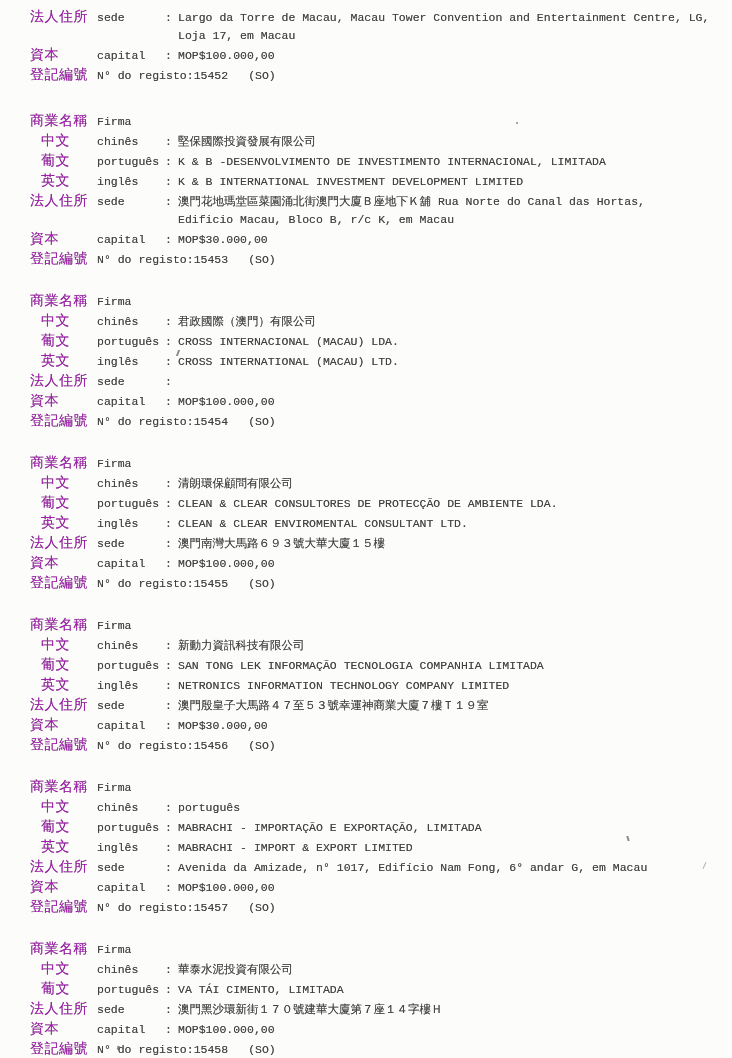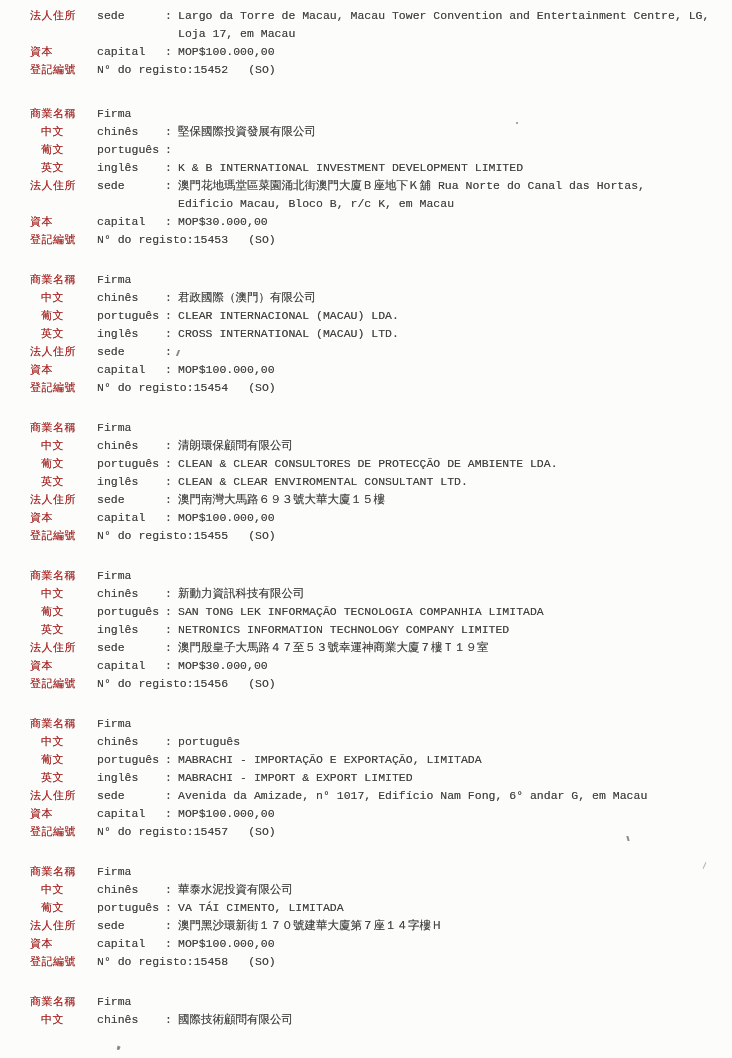--- a/index.html
+++ b/index.html
@@ -20,23 +20,23 @@
     display: flex;
     align-items: baseline;
     line-height: 18px;
     min-height: 18px;
     white-space: pre;
   }
   
   .lz {
     flex: 0 0 67px;
     font-family: "DejaVu Serif", "Liberation Serif", serif;
-    font-size: 11px;
+    font-size: 14px;
     letter-spacing: 0.5px;
-    color: #b91c1c;
+    color: #a21caf;
   }
   .row.indent .lz { padding-left: 11px; }
   
   .lp, .lpreg, .colon, .vtext, .regno, .regsuf {
     font-family: "Liberation Mono", "DejaVu Sans Mono", monospace;
     font-size: 11.5px;
     color: #424242;
   }
   .lp { flex: 0 0 68px; }
   .colon { flex: 0 0 13px; }
@@ -59,31 +59,31 @@
   <div>
       <div class="entry">
         <div class="row"><span class="lz">法人住所</span><span class="lp">sede</span><span class="colon">:</span><span class="vtext">Largo da Torre de Macau, Macau Tower Convention and Entertainment Centre, LG,</span></div>
         <div class="row cont"><span class="vtext">Loja 17, em Macau</span></div>
         <div class="row"><span class="lz">資本</span><span class="lp">capital</span><span class="colon">:</span><span class="vtext">MOP$100.000,00</span></div>
         <div class="row"><span class="lz">登記編號</span><span class="lpreg">N° do registo:</span><span class="regno">15452</span><span class="regsuf">(SO)</span></div>
       </div>
       <div class="entry">
         <div class="row"><span class="lz">商業名稱</span><span class="lp">Firma</span></div>
         <div class="row indent"><span class="lz">中文</span><span class="lp">chinês</span><span class="colon">:</span><span class="vtext">堅保國際投資發展有限公司</span></div>
-        <div class="row indent"><span class="lz">葡文</span><span class="lp">português</span><span class="colon">:</span></div>
+        <div class="row indent"><span class="lz">葡文</span><span class="lp">português</span><span class="colon">:</span><span class="vtext">K &amp; B -DESENVOLVIMENTO DE INVESTIMENTO INTERNACIONAL, LIMITADA</span></div>
         <div class="row indent"><span class="lz">英文</span><span class="lp">inglês</span><span class="colon">:</span><span class="vtext">K &amp; B INTERNATIONAL INVESTMENT DEVELOPMENT LIMITED</span></div>
         <div class="row"><span class="lz">法人住所</span><span class="lp">sede</span><span class="colon">:</span><span class="vtext">澳門花地瑪堂區菜園涌北街澳門大廈Ｂ座地下Ｋ舖 Rua Norte do Canal das Hortas,</span></div>
         <div class="row cont"><span class="vtext">Edificio Macau, Bloco B, r/c K, em Macau</span></div>
         <div class="row"><span class="lz">資本</span><span class="lp">capital</span><span class="colon">:</span><span class="vtext">MOP$30.000,00</span></div>
         <div class="row"><span class="lz">登記編號</span><span class="lpreg">N° do registo:</span><span class="regno">15453</span><span class="regsuf">(SO)</span></div>
       </div>
       <div class="entry">
         <div class="row"><span class="lz">商業名稱</span><span class="lp">Firma</span></div>
         <div class="row indent"><span class="lz">中文</span><span class="lp">chinês</span><span class="colon">:</span><span class="vtext">君政國際（澳門）有限公司</span></div>
-        <div class="row indent"><span class="lz">葡文</span><span class="lp">português</span><span class="colon">:</span><span class="vtext">CLEAR INTERNACIONAL (MACAU) LDA.</span></div>
+        <div class="row indent"><span class="lz">葡文</span><span class="lp">português</span><span class="colon">:</span><span class="vtext">CROSS INTERNACIONAL (MACAU) LDA.</span></div>
         <div class="row indent"><span class="lz">英文</span><span class="lp">inglês</span><span class="colon">:</span><span class="vtext">CROSS INTERNATIONAL (MACAU) LTD.</span></div>
         <div class="row"><span class="lz">法人住所</span><span class="lp">sede</span><span class="colon">:</span></div>
         <div class="row"><span class="lz">資本</span><span class="lp">capital</span><span class="colon">:</span><span class="vtext">MOP$100.000,00</span></div>
         <div class="row"><span class="lz">登記編號</span><span class="lpreg">N° do registo:</span><span class="regno">15454</span><span class="regsuf">(SO)</span></div>
       </div>
       <div class="entry">
         <div class="row"><span class="lz">商業名稱</span><span class="lp">Firma</span></div>
         <div class="row indent"><span class="lz">中文</span><span class="lp">chinês</span><span class="colon">:</span><span class="vtext">清朗環保顧問有限公司</span></div>
         <div class="row indent"><span class="lz">葡文</span><span class="lp">português</span><span class="colon">:</span><span class="vtext">CLEAN &amp; CLEAR CONSULTORES DE PROTECÇÃO DE AMBIENTE LDA.</span></div>
         <div class="row indent"><span class="lz">英文</span><span class="lp">inglês</span><span class="colon">:</span><span class="vtext">CLEAN &amp; CLEAR ENVIROMENTAL CONSULTANT LTD.</span></div>

